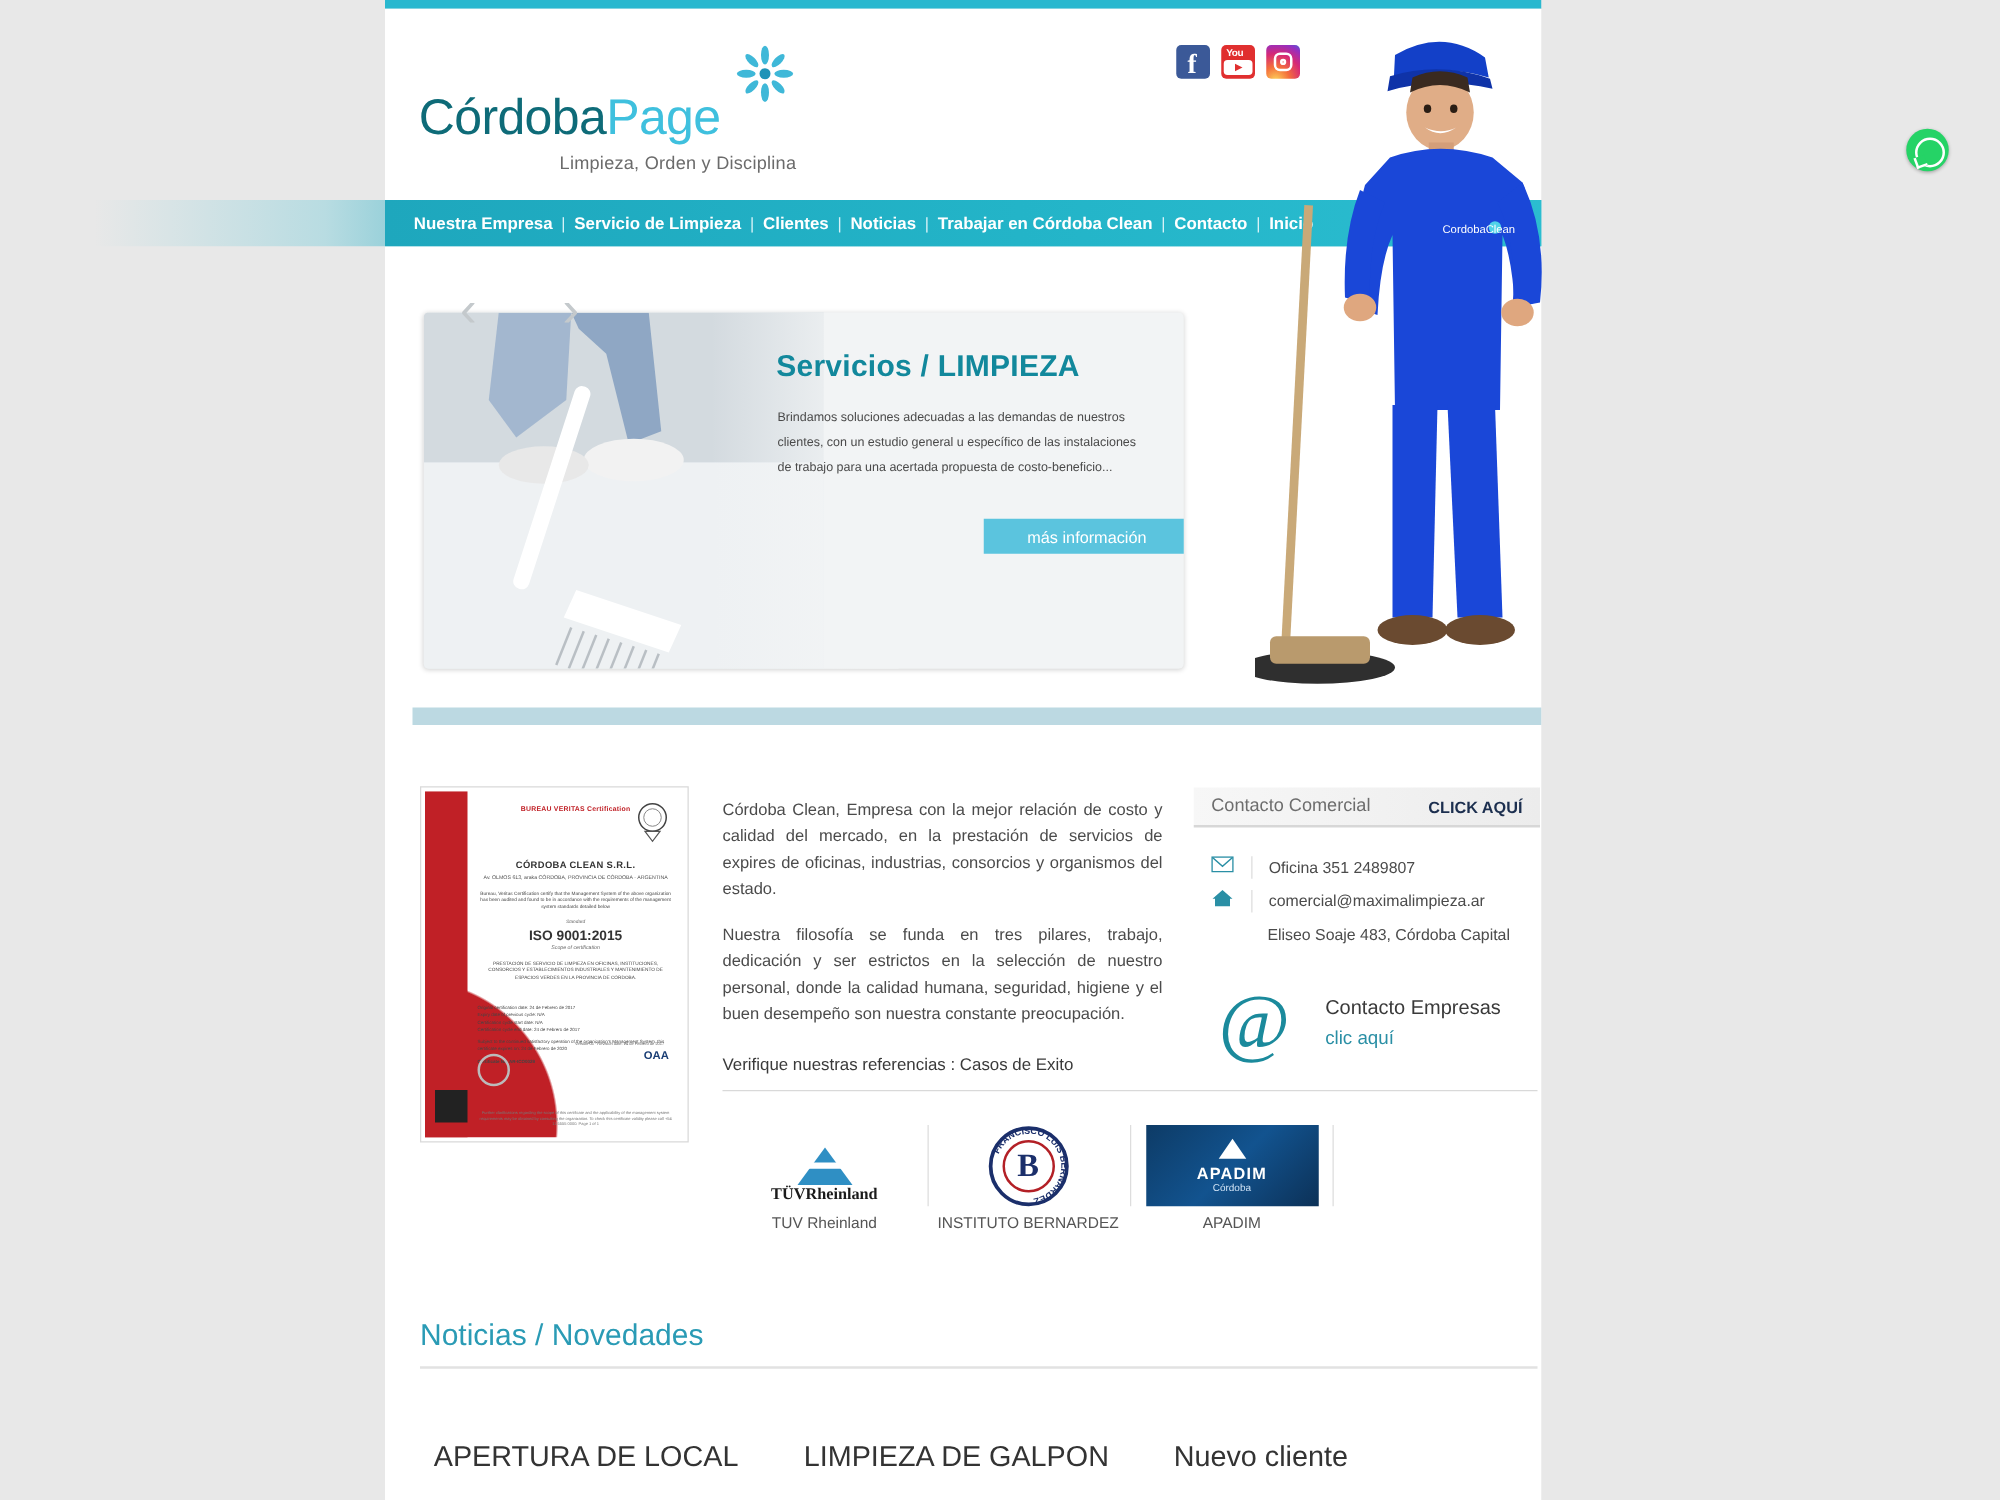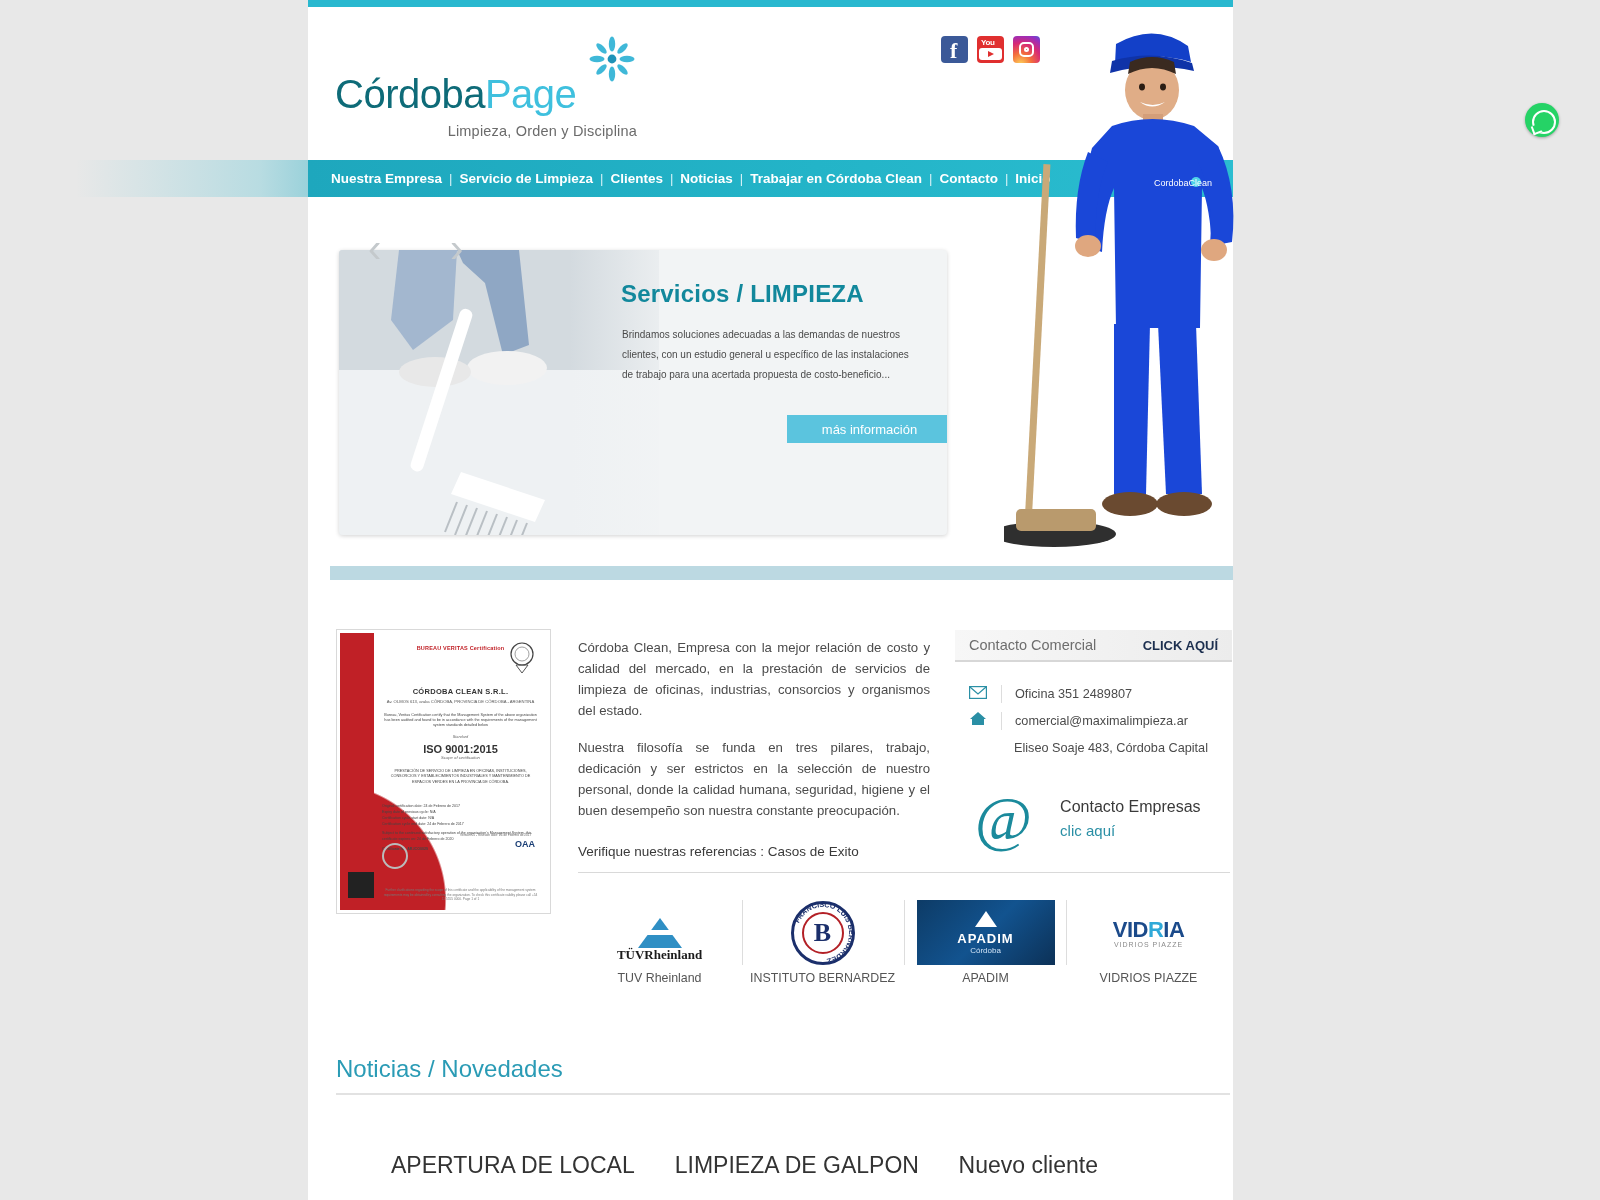--- a/index.html
+++ b/index.html
@@ -221,21 +221,21 @@
   .at-txt { margin-left: 28px; }
   .at-txt .l1 { font-size: 16px; color: #3a3a3a; }
   .at-txt .l2 { font-size: 15px; color: #2a8fa5; margin-top: 6px; cursor: pointer; }
   
   .news-title {
     position: absolute; left: 336px; top: 1055px; font-size: 24px; color: #2a9bb5; font-weight: 400;
   }
   .news-rule { position: absolute; left: 336px; top: 1093px; width: 894px; height: 2px; background: #e2e2e2; }
   .news-row { position: absolute; left: 347px; top: 1152px; width: 880px; display: flex; }
   .news-item { font-size: 23px; color: #333; }
-  .news-item.n1 { width: 296px; margin-left: 44px; }
+  .news-item.n1 { width: 296px; }
   .news-item.n2 { width: 296px; }
   .news-item.n3 { width: 280px; }
 </style>
 </head>
 <body>
 
 <div id="page">
 
   <div class="top-strip"></div>
   <div class="canvas"></div>
@@ -401,21 +401,21 @@
       </div>
       <div style="position:absolute; left:120px; top:200px; font-size:3.2px; color:#666;">Version 05 - Revision date: 24 de Febrero de 2017</div>
       <div class="cert-oaa">OAA</div>
       <div class="cert-seal"></div>
       <div class="cert-sq"></div>
       <div class="cert-foot">Further clarifications regarding the scope of this certificate and the applicability of the management system requirements may be obtained by consulting the organization. To check this certificate validity please call +54 11 5555 0000. Page 1 of 1</div>
     </div>
   </div>
 
   <div class="about">
-    <p>Córdoba Clean, Empresa con la mejor relación de costo y calidad del mercado, en la prestación de servicios de limpieza de oficinas, industrias, consorcios y organismos del estado.</p>
+    <p>Córdoba Clean, Empresa con la mejor relación de costo y calidad del mercado, en la prestación de servicios de expires de oficinas, industrias, consorcios y organismos del estado.</p>
     <p>Nuestra filosofía se funda en tres pilares, trabajo, dedicación y ser estrictos en la selección de nuestro personal, donde la calidad humana, seguridad, higiene y el buen desempeño son nuestra constante preocupación.</p>
   </div>
 
   <div class="refs-title">Verifique nuestras referencias : Casos de Exito</div>
   <div class="refs-rule"></div>
 
   <div class="logos-row">
     <div class="logo-cell">
       <div class="logo-box">
         <div class="tuv-tri"></div>
@@ -442,29 +442,20 @@
       <div class="cap">INSTITUTO BERNARDEZ</div>
     </div>
     <div class="logo-cell">
       <div class="apadim">
         <div class="a-mark"></div>
         <div class="a-t">APADIM</div>
         <div class="a-s">Córdoba</div>
       </div>
       <div class="cap">APADIM</div>
     </div>
-    <div class="logo-cell">
-      <div class="logo-box">
-        <div class="vid">
-          <div class="v-t">VID<span class="o">R</span>IA</div>
-          <div class="v-s">VIDRIOS PIAZZE</div>
-        </div>
-      </div>
-      <div class="cap">VIDRIOS PIAZZE</div>
-    </div>
   </div>
   <div class="logo-sep" style="left:742px;"></div>
   <div class="logo-sep" style="left:904px;"></div>
   <div class="logo-sep" style="left:1066px;"></div>
 
   <div class="contact-head">
     <span class="t1">Contacto Comercial</span>
     <span class="t2">CLICK AQUÍ</span>
   </div>
   <div class="contact-rows">

